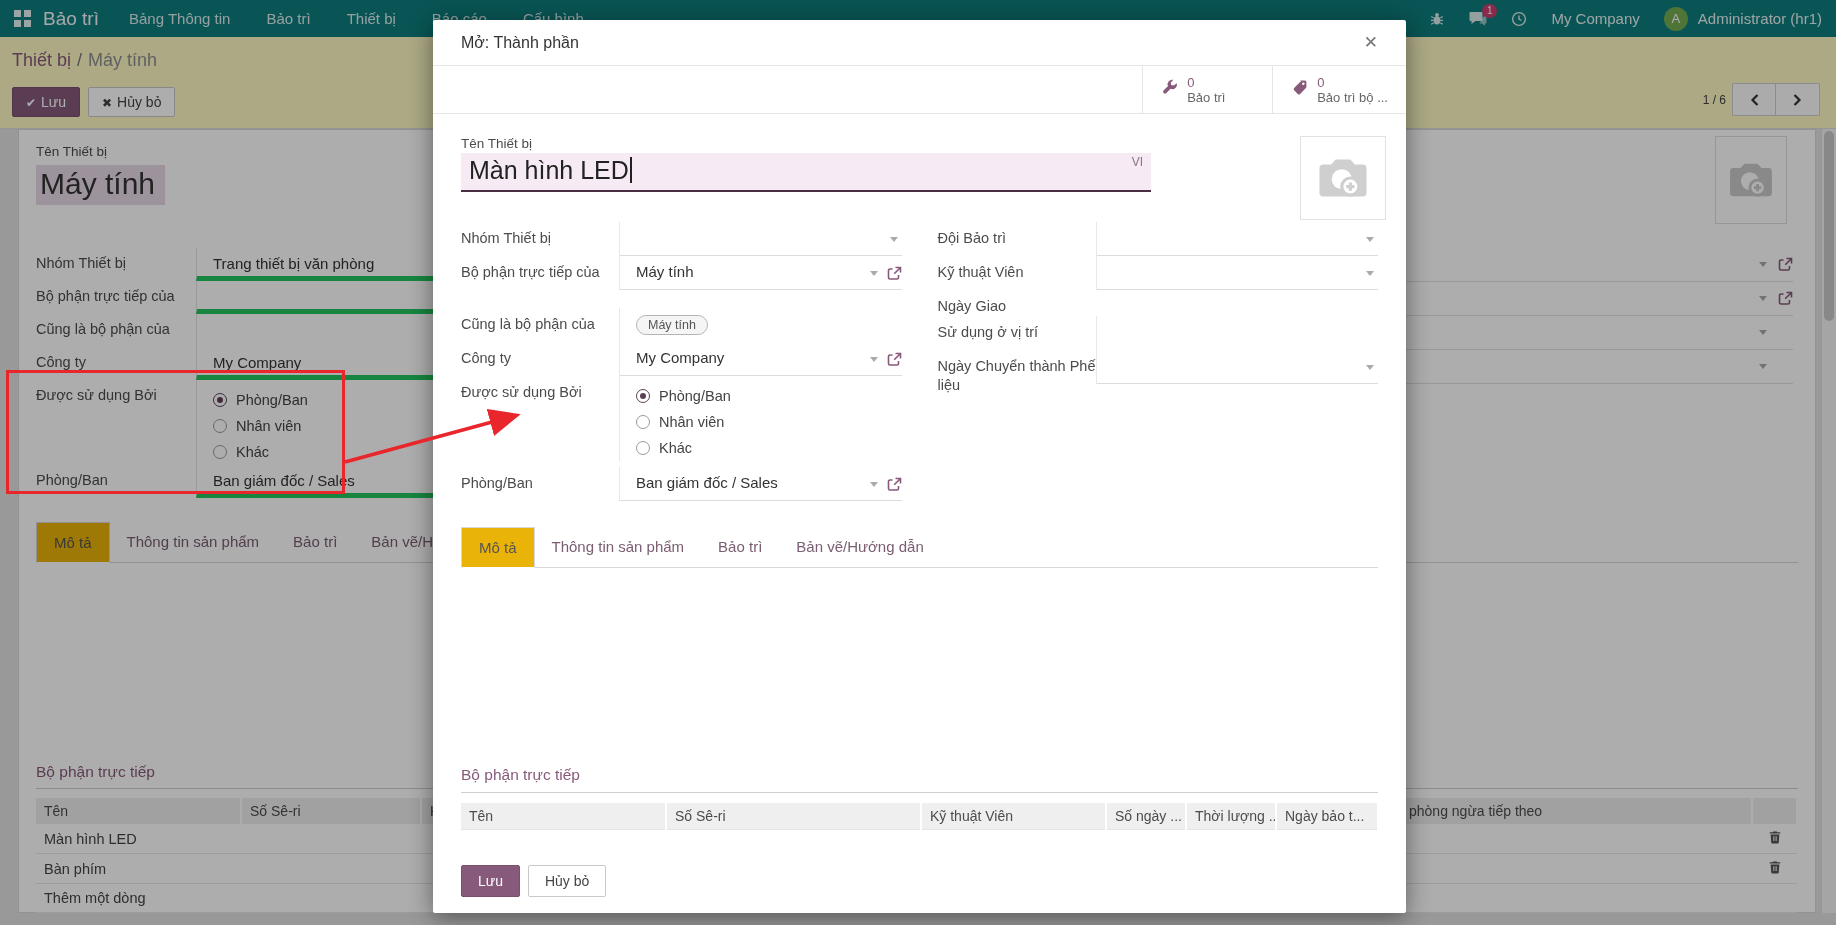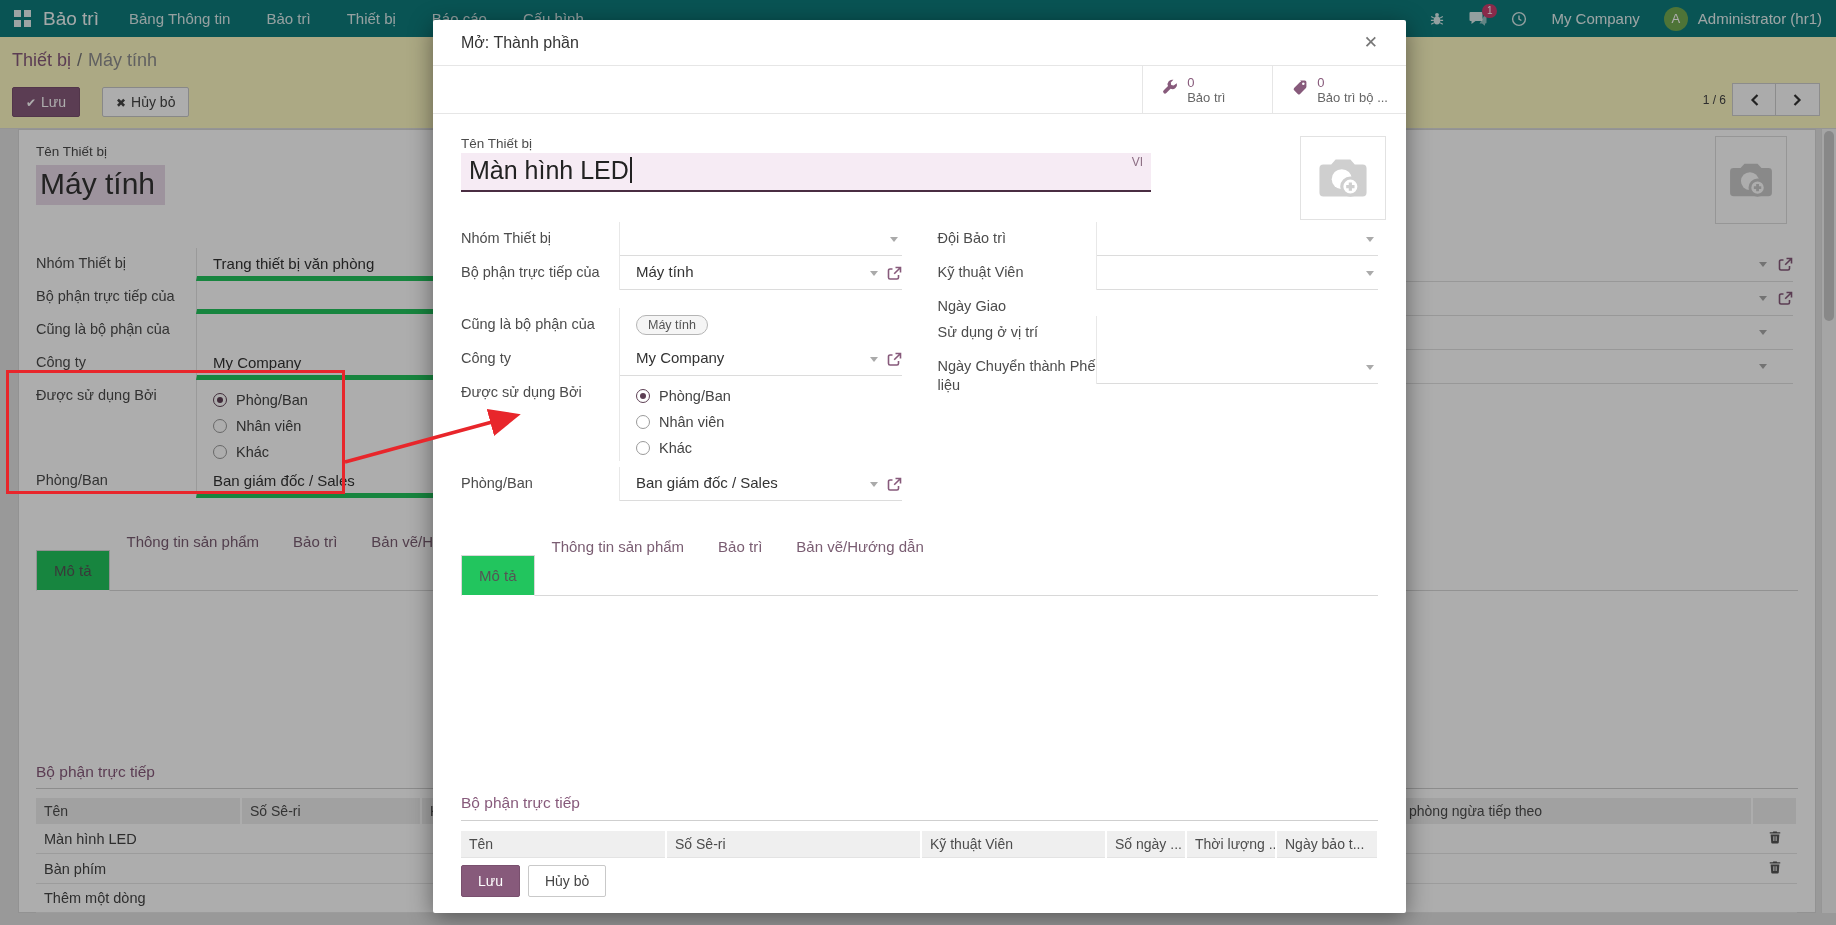--- a/index.html
+++ b/index.html
@@ -19,21 +19,21 @@
   .badge { position:absolute; top:-7px; right:-10px; background:#c93e6e; color:#fff; font-size:10px; border-radius:8px; padding:1px 5px; line-height:12px; }
   .nav-company,.nav-user { color:rgba(255,255,255,.9); font-size:15px; }
   .avatar { width:24px; height:24px; border-radius:50%; background:#74ab52; color:#fff; font-size:13px; display:flex; align-items:center; justify-content:center; margin-right:-14px; }
 
   
   .control-panel { position:absolute; left:0; top:37px; right:0; height:92px; background:#fef9c3; border-bottom:1px solid #dcdcdc; z-index:1; }
   .breadcrumb { position:absolute; left:12px; top:13px; font-size:18px; }
   .bc-link { color:#875a7b; cursor:pointer; }
   .bc-sep { color:#777; margin:0 6px; }
   .bc-current { color:#8f8f8f; }
-  .cp-buttons { position:absolute; left:12px; top:50px; display:flex; gap:22px; }
+  .cp-buttons { position:absolute; left:12px; top:50px; display:flex; gap:8px; }
   .btn { font-size:14px; padding:6px 13px; border:1px solid #c9c9c9; background:#fff; color:#444; cursor:pointer; border-radius:2px; }
   .btn-primary { background:#875a7b; border-color:#79506e; color:#fff; }
   .btn .bi { margin-right:5px; font-size:12px; }
   .pager { position:absolute; right:110px; top:56px; font-size:12px; color:#444; }
   .pager-btns { position:absolute; right:16px; top:46px; display:flex; }
   .pager-btn { width:44px; height:33px; border:1px solid #cfcfcf; background:#fdfdfd; display:flex; align-items:center; justify-content:center; cursor:pointer; }
   .pager-btn + .pager-btn { border-left:none; }
 
   
   .bg-sheet { position:absolute; left:18px; right:20px; top:129px; bottom:12px; background:#fff; border:1px solid #d8d8d8; z-index:1; padding:14px 17px; }
@@ -53,21 +53,21 @@
 
   .bg-right-col { position:absolute; left:1212px; right:22px; top:118px; }
   .brrow { height:34px; border-bottom:1px solid #e0e0e0; position:relative; }
   .caret { width:0; height:0; border-left:4px solid transparent; border-right:4px solid transparent; border-top:5px solid #aaa; display:inline-block; }
   .caret.abs { position:absolute; right:26px; top:14px; }
   .ext { position:absolute; right:0; top:9px; }
   .bg-camera { position:absolute; right:28px; top:6px; width:72px; height:88px; border:1px solid #dedede; display:flex; align-items:center; justify-content:center; }
 
   .tabs { position:absolute; left:17px; top:392px; right:17px; display:flex; border-bottom:1px solid #d8d8d8; }
   .tab { padding:11px 17px; font-size:15px; color:#7a5d72; cursor:pointer; }
-  .tab.active { background:#22c55e; border:1px solid #d8d8d8; border-bottom:1px solid #fff; margin-bottom:-1px; color:#555;margin-top:28px; }
+  .tab.active { background:#eab308; border:1px solid #d8d8d8; border-bottom:1px solid #fff; margin-bottom:-1px; color:#555; }
 
   .section-title { position:absolute; left:17px; top:633px; font-size:15.5px; color:#875a7b; }
   .section-hr { position:absolute; left:17px; right:17px; top:658px; border-bottom:1px solid #cfcfcf; }
   .bg-table { position:absolute; left:17px; right:17px; top:668px; border-collapse:collapse; table-layout:fixed; width:calc(100% - 34px); }
   .bg-table th { background:#ededed; font-weight:normal; text-align:left; font-size:14px; color:#4c4c4c; padding:5px 8px; border-right:2px solid #fff; white-space:nowrap; overflow:hidden; }
   .bg-table td { font-size:14.5px; color:#444; padding:6px 8px; border-bottom:1px solid #e6e6e6; }
   .add-row { color:#875a7b; cursor:pointer; }
   .trash-cell { text-align:center; }
 
   .scrollbar { position:absolute; right:0; top:129px; bottom:12px; width:15px; background:#f4f4f4; border-left:1px solid #ddd; z-index:1; }

